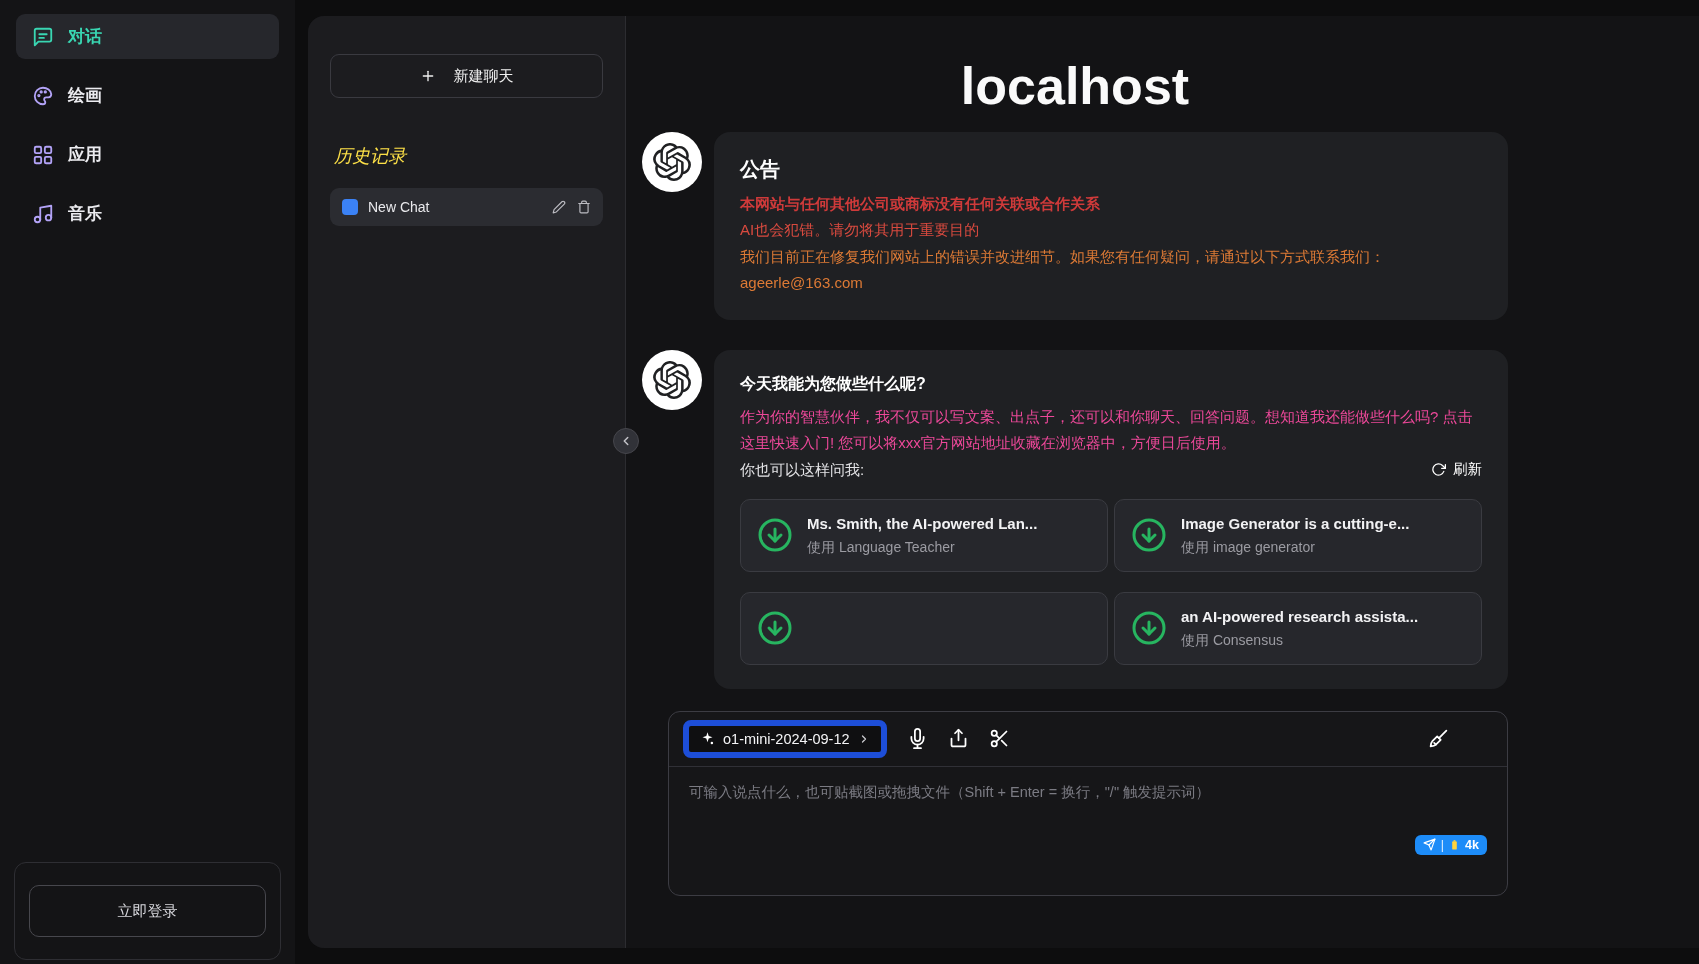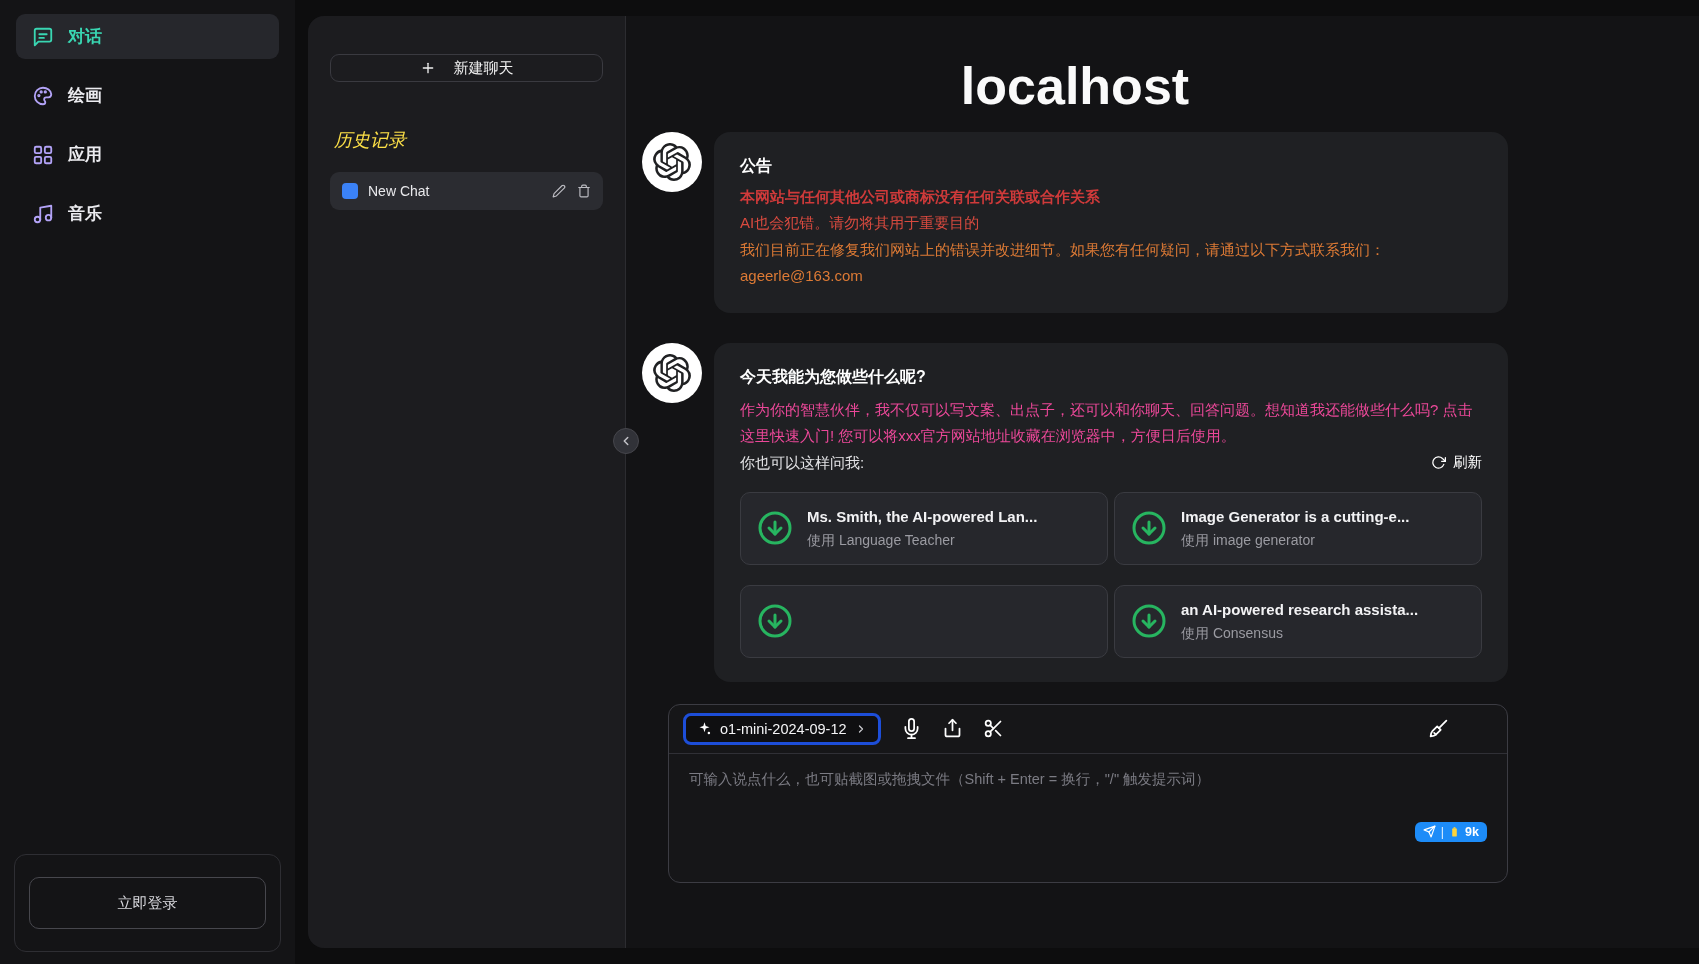--- a/index.html
+++ b/index.html
@@ -10,39 +10,39 @@
   html,body{margin:0;padding:0;}
   body{
     width:1699px;height:964px;overflow:hidden;
     background:#0d0d0e;color:#e8e8e8;
     font-family:"Liberation Sans","DejaVu Sans",sans-serif;
   }
   svg{display:block;width:100%;height:100%;}
   .app{display:flex;width:100%;height:100%;}
 
   
-  .sidebar{flex:0 0 295px;background:#141416;display:flex;flex-direction:column;padding:8px 0 12px;}
+  .sidebar{flex:0 0 295px;background:#141416;display:flex;flex-direction:column;padding:8px 0 4px;}
   .nav{display:flex;flex-direction:column;gap:14px;padding:6px 16px;}
   .nav-item{display:flex;align-items:center;gap:14px;padding:11px 16px;border-radius:9px;
     font-size:17px;font-weight:600;color:#ececf0;cursor:pointer;}
   .nav-item .nicon{width:22px;height:22px;color:var(--purple);flex:0 0 22px;}
   .nav-item.active{background:#26272c;color:var(--teal);}
   .nav-item.active .nicon{color:var(--teal);}
   .sidebar-spacer{flex:1;}
   .login-panel{margin:0 14px;border:1px solid #2e2e33;border-radius:12px;padding:22px 14px;}
   .login-btn{width:100%;height:52px;border:1px solid #47474d;border-radius:10px;background:transparent;
     color:#d9d9de;font-size:15px;cursor:pointer;font-family:inherit;}
 
   
   .workspace{flex:1;margin:16px 0 16px 13px;border-radius:16px 0 0 16px;background:#131315;
     display:flex;position:relative;overflow:hidden;}
 
   
   .history{flex:0 0 318px;background:#1c1c1f;border-right:1px solid #2c2c30;padding:38px 22px 0;}
-  .new-chat-btn{width:100%;height:28px;border:1px solid #3a3a40;border-radius:9px;background:transparent;
+  .new-chat-btn{width:100%;height:44px;border:1px solid #3a3a40;border-radius:9px;background:transparent;
     color:#f0f0f0;font-size:15px;display:flex;align-items:center;justify-content:center;gap:18px;
     cursor:pointer;font-family:inherit;}
   .plus{width:16px;height:16px;color:#f0f0f0;}
   .history-title{margin:46px 4px 20px;font-size:18px;color:#fde047;font-style:italic;}
   .chat-item{background:#2b2c31;border-radius:9px;padding:11px 12px;display:flex;align-items:center;gap:10px;cursor:pointer;}
   .chat-item-avatar{width:16px;height:16px;border-radius:4px;background:var(--chatblue);flex:0 0 16px;}
   .chat-item-title{flex:1;font-size:14px;color:#e9e9ec;}
   .chat-item-actions{display:flex;gap:11px;color:#bcbcc2;align-items:center;}
   .mini-icon{width:14px;height:14px;cursor:pointer;}
 
@@ -54,21 +54,21 @@
   
   .chat-main{flex:1;display:flex;flex-direction:column;align-items:flex-start;padding:26px 0 0 16px;overflow:hidden;}
   .chat-title{width:866px;text-align:center;font-size:52px;font-weight:700;color:#fafafa;margin:14px 0 16px;}
   .chat-body{width:866px;display:flex;flex-direction:column;gap:30px;}
   .message{display:flex;gap:12px;align-items:flex-start;}
   .avatar{width:60px;height:60px;flex:0 0 60px;border-radius:50%;background:#ffffff;
     display:flex;align-items:center;justify-content:center;}
   .avatar .logo{width:38px;height:38px;color:#202123;}
   .bubble{flex:1;background:#1f2023;border-radius:16px;padding:20px 26px 24px;font-size:15px;line-height:1.75;min-width:0;}
 
-  .ann-heading{font-weight:700;font-size:16px;color:#fff;margin-bottom:4px;}
+  .ann-heading{font-weight:700;font-size:20px;color:#fff;margin-bottom:4px;}
   .ann-line1{color:var(--red1);font-weight:700;}
   .ann-line2{color:var(--red2);}
   .ann-line3{color:var(--orange);}
   .ann-email{color:var(--orange);text-decoration:none;cursor:pointer;}
 
   .welcome-heading{font-weight:700;font-size:16px;color:#fff;margin-bottom:6px;}
   .welcome-body{color:#ec4899;}
   .hint-row{display:flex;justify-content:space-between;align-items:center;}
   .hint-text{color:#e3e3e6;}
   .refresh-btn{display:flex;align-items:center;gap:7px;background:none;border:none;color:#fff;
@@ -80,21 +80,21 @@
     display:flex;align-items:center;gap:14px;cursor:pointer;min-width:0;}
   .sugg-icon{width:36px;height:36px;flex:0 0 36px;color:var(--green);}
   .sugg-text{min-width:0;flex:1;}
   .sugg-title{font-size:15px;font-weight:600;color:#f2f2f4;white-space:nowrap;overflow:hidden;
     text-overflow:ellipsis;line-height:1.5;}
   .sugg-sub{font-size:14px;color:#9b9ba2;margin-top:3px;line-height:1.4;}
 
   
   .composer{width:840px;margin:22px 0 0 26px;border:1px solid #3c3c43;border-radius:12px;background:#161618;}
   .composer-toolbar{display:flex;align-items:center;gap:20px;padding:8px 14px;border-bottom:1px solid #303036;}
-  .model-chip{display:flex;align-items:center;gap:8px;border:3px solid #1d4ed8;border-radius:8px;
+  .model-chip{display:flex;align-items:center;gap:8px;border:6px solid #1d4ed8;border-radius:8px;
     background:#0f0f11;padding:5px 11px;color:#f4f4f6;font-size:14.5px;cursor:pointer;}
   .model-chip .micon{width:15px;height:15px;color:#fff;}
   .chev{width:12px;height:12px;color:#c9c9ce;}
   .tool-icon{width:21px;height:21px;color:#fff;cursor:pointer;flex:0 0 21px;}
   .tool-broom{margin-left:auto;margin-right:44px;}
   .composer-input{position:relative;padding:14px 18px 52px;}
   textarea.input{width:100%;height:58px;background:transparent;border:none;outline:none;resize:none;
     color:#ececf0;font-size:14.5px;font-family:inherit;}
   textarea.input::placeholder{color:#7b7b83;}
   .token-badge{position:absolute;right:20px;bottom:40px;background:var(--blue);border-radius:6px;
@@ -356,19 +356,19 @@
                   <path d="M22 2l-7 20-4-9-9-4z"></path>
               </svg>
             </span>
             <span class="badge-divider">|</span>
             <span class="battery">
               <svg viewBox="0 0 24 24">
                 <rect x="10" y="1.5" width="4" height="2.5" fill="#ffd43b"></rect>
                 <rect x="7" y="4" width="10" height="18" rx="2" fill="#ffd43b"></rect>
               </svg>
             </span>
-            <span>9k</span>
+            <span>4k</span>
           </div>
         </div>
       </div>
     </main>
   </div>
 </div>
 
 </body></html>

